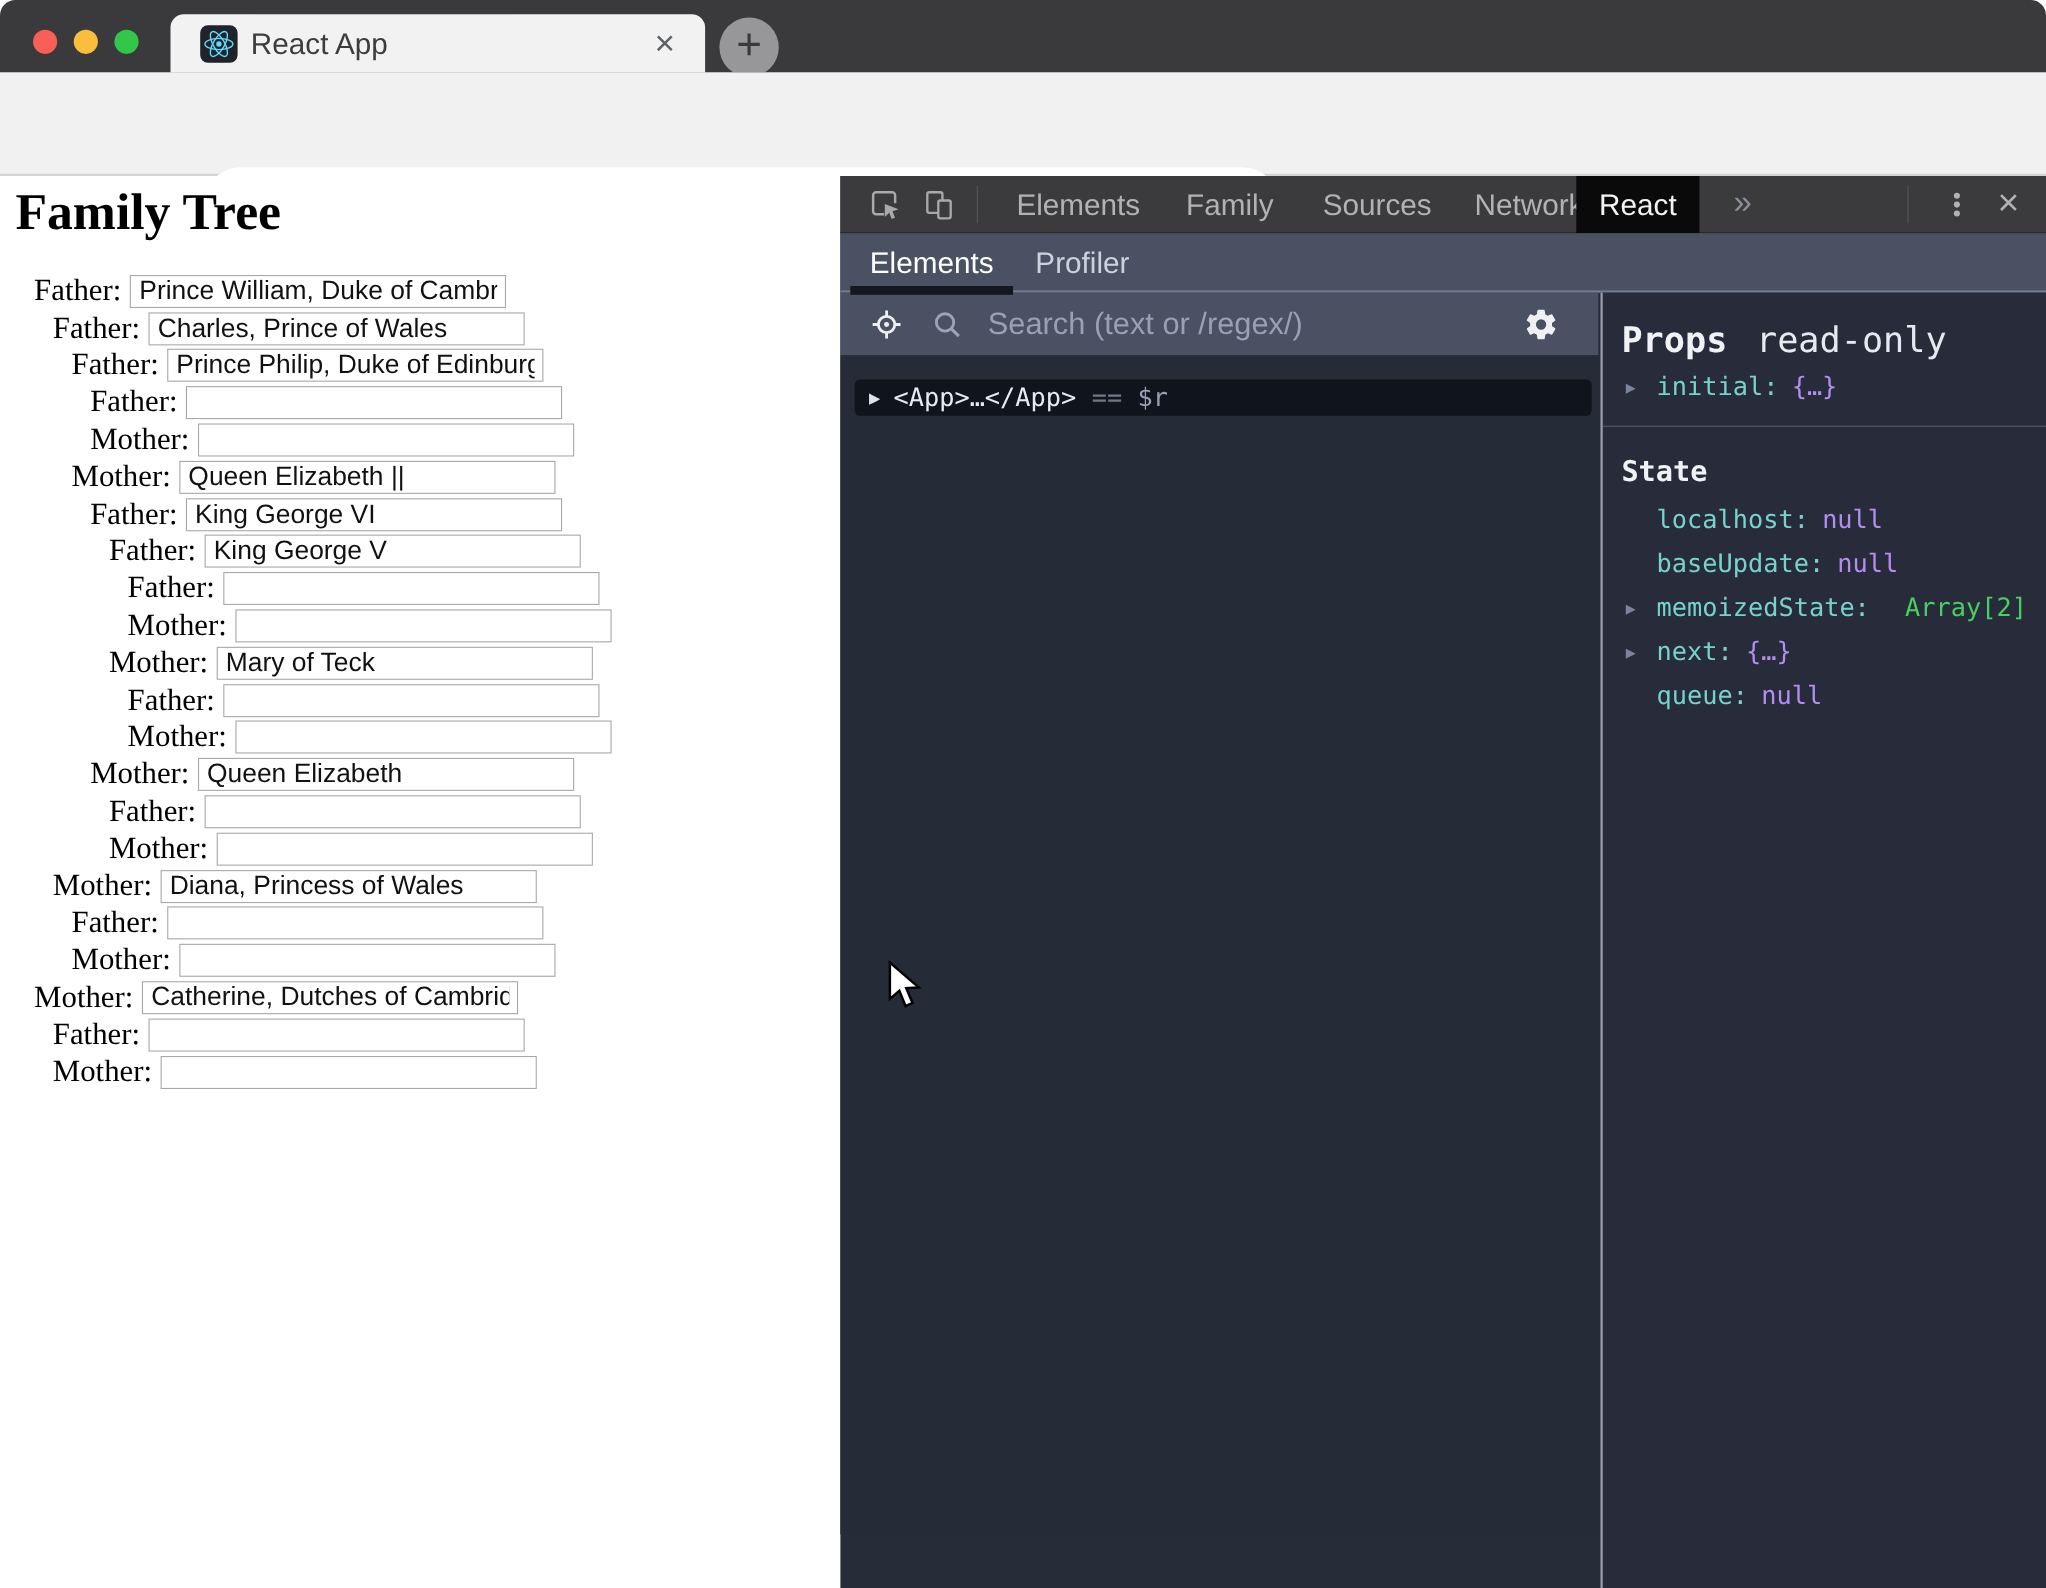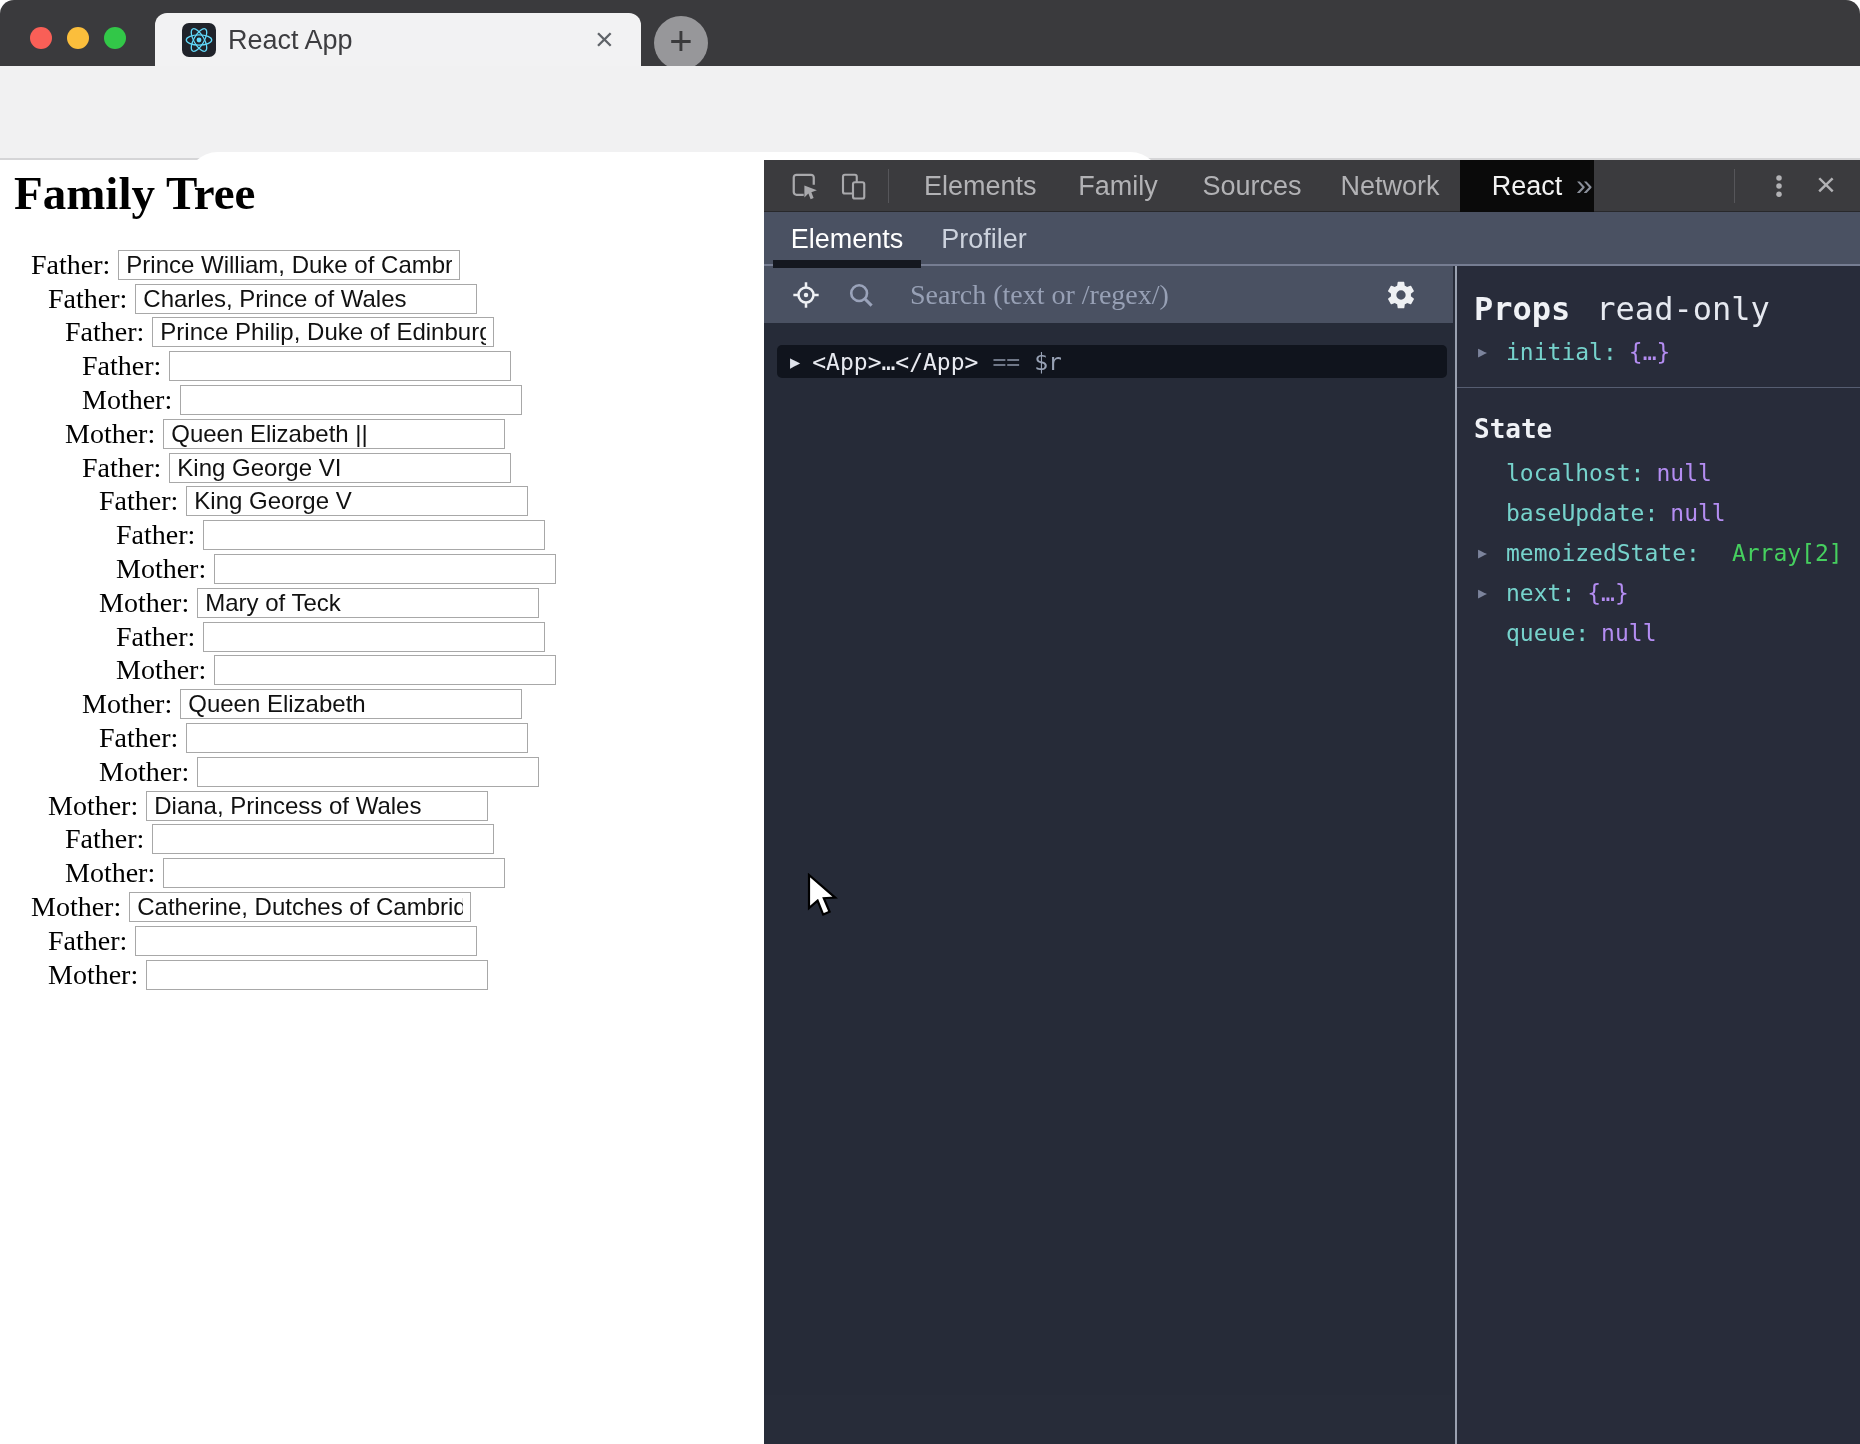--- a/index.html
+++ b/index.html
@@ -305,21 +305,21 @@
     <svg class="ticon" style="left:74px;" viewBox="0 0 24 24">
       <rect x="4" y="3" width="11" height="15" rx="1.5" stroke="#a9a9ac" stroke-width="1.7" fill="none"></rect>
       <rect x="12" y="9" width="9" height="13" rx="1.5" stroke="#a9a9ac" stroke-width="1.7" fill="#3b3b3e"></rect>
     </svg>
     <div class="dt-sep" style="left:124px;"></div>
 
     <span class="dt-tab" style="left:160px;width:104px;">Elements</span>
     <span class="dt-tab" style="left:300px;width:108px;">Family</span>
     <span class="dt-tab" style="left:434px;width:108px;">Sources</span>
     <span class="dt-tab" style="left:570px;width:112px;">Network</span>
-    <span class="dt-tab active" style="left:696px;width:134px;">React</span>
+    <span class="dt-tab active" style="left:669px;width:112px;">React</span>
     <span class="dt-chev">»</span>
 
     <div class="dt-sep" style="left:970px;"></div>
     <svg class="dt-dots" viewBox="0 0 24 24">
       <circle cx="12" cy="5.5" r="2.2" fill="#b2b2b5"></circle>
         <circle cx="12" cy="12" r="2.2" fill="#b2b2b5"></circle>
         <circle cx="12" cy="18.5" r="2.2" fill="#b2b2b5"></circle>
     </svg>
     <span class="dt-x">×</span>
   </div>
@@ -334,21 +334,21 @@
   <div class="dt-search hatch">
     <svg style="margin-left:26px;" width="32" height="32" viewBox="0 0 24 24">
       <circle cx="12" cy="12" r="5.6" stroke="#eef0f4" stroke-width="1.9" fill="none"></circle>
       <circle cx="12" cy="12" r="1.7" fill="#eef0f4"></circle>
       <path d="M12 2.5v4 M12 17.5v4 M2.5 12h4 M17.5 12h4" stroke="#eef0f4" stroke-width="1.9"></path>
     </svg>
     <svg style="margin-left:24px;" width="30" height="30" viewBox="0 0 24 24">
       <circle cx="10.5" cy="10.5" r="6.3" stroke="#9aa3ba" stroke-width="2.1" fill="none"></circle>
       <path d="M15 15l5.5 5.5" stroke="#9aa3ba" stroke-width="2.4"></path>
     </svg>
-    <span class="ph" style="margin-left:34px;font-family:Liberation Serif, serif;">Search (text or /regex/)</span>
+    <span class="ph" style="margin-left:22px;">Search (text or /regex/)</span>
     <svg style="position:absolute;left:621px;top:13px;" width="32" height="32" viewBox="0 0 24 24">
       <path fill="#eef0f3" d="M19.4 13c.04-.33.06-.66.06-1s-.02-.67-.06-1l2.1-1.64a.5.5 0 0 0 .12-.64l-2-3.46a.5.5 0 0 0-.6-.22l-2.48 1a7.6 7.6 0 0 0-1.72-1l-.38-2.64A.5.5 0 0 0 14 2h-4a.5.5 0 0 0-.5.42l-.38 2.64c-.62.26-1.2.6-1.72 1l-2.48-1a.5.5 0 0 0-.6.22l-2 3.46a.5.5 0 0 0 .12.64L4.54 11c-.04.33-.06.66-.06 1s.02.67.06 1l-2.1 1.64a.5.5 0 0 0-.12.64l2 3.46c.14.24.42.34.6.22l2.48-1c.52.4 1.1.74 1.72 1l.38 2.64A.5.5 0 0 0 10 22h4a.5.5 0 0 0 .5-.42l.38-2.64c.62-.26 1.2-.6 1.72-1l2.48 1c.24.1.46 0 .6-.22l2-3.46a.5.5 0 0 0-.12-.64L19.4 13zM12 15.5A3.5 3.5 0 1 1 12 8.5a3.5 3.5 0 0 1 0 7z"></path>
     </svg>
   </div>
 
   <div class="dt-tree hatch">
     <div class="sel-row">
       <span class="arr">▶</span>
       <span class="tag">&lt;App&gt;…&lt;/App&gt;</span>
       <span class="eq">==</span>

